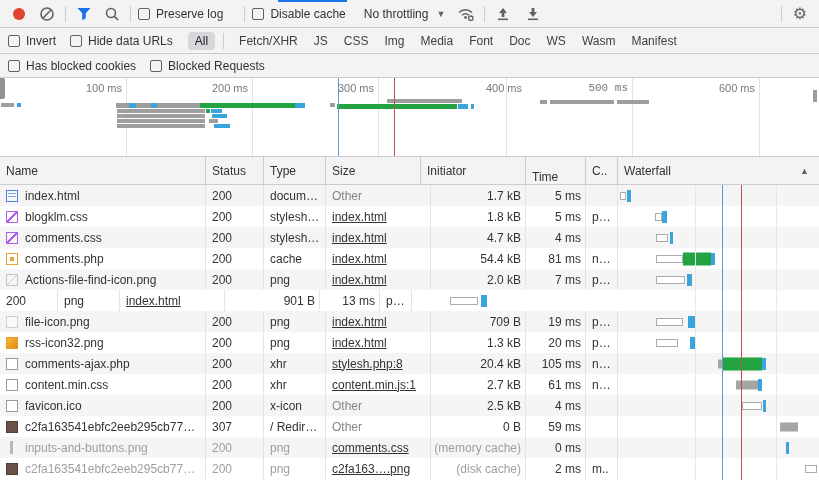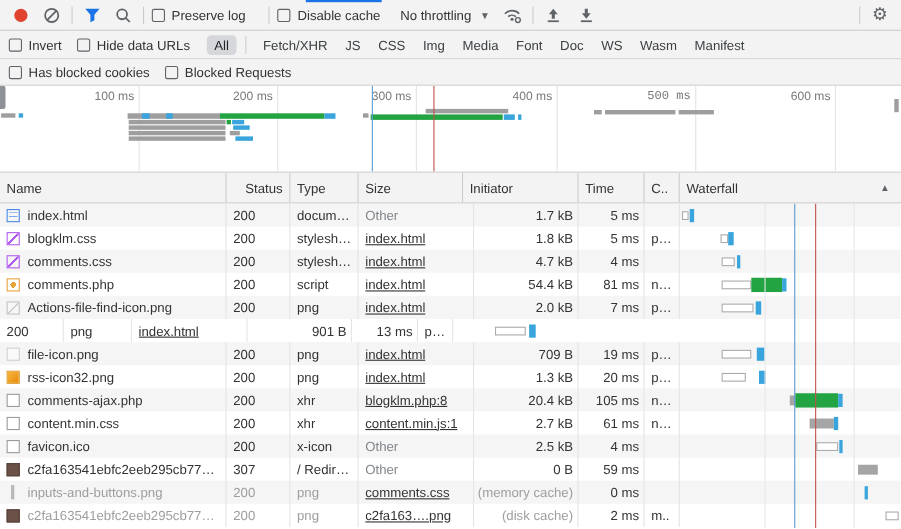--- a/index.html
+++ b/index.html
@@ -181,21 +181,21 @@
 
 <div id="overview">
   <div id="ov-scrubber"></div>
 <div class="ov-grid" style="left: 126px;"></div>
     <div class="ov-tick" style="left: 62px;">100 ms</div>
     <div class="ov-grid" style="left: 252px;"></div>
     <div class="ov-tick" style="left: 188px;">200 ms</div>
     <div class="ov-grid" style="left: 378px;"></div>
     <div class="ov-tick" style="left: 314px;">300 ms</div>
     <div class="ov-grid" style="left: 506px;"></div>
-    <div class="ov-tick" style="left: 442px;">400 ms</div>
+    <div class="ov-tick" style="left: 462px;">400 ms</div>
     <div class="ov-grid" style="left: 759px;"></div>
     <div class="ov-tick" style="left: 695px;">600 ms</div>
     <div class="ov-grid" style="left: 632px;"></div>
     <div class="ov-tick" style="left: 568px; font-family: Liberation Mono, monospace;">500 ms</div>
     <div class="ov-bar c-gray" style="left: 1px; top: 25px; width: 13px; height: 4px;"></div>
     <div class="ov-bar c-blue" style="left: 17px; top: 25px; width: 4px; height: 4px;"></div>
     <div class="ov-bar c-gray" style="left: 116px; top: 25px; width: 84px; height: 5px;"></div>
     <div class="ov-bar c-blue" style="left: 129px; top: 25px; width: 7px; height: 5px;"></div>
     <div class="ov-bar c-blue" style="left: 151px; top: 25px; width: 6px; height: 5px;"></div>
     <div class="ov-bar c-green" style="left: 200px; top: 25px; width: 95px; height: 5px;"></div>
@@ -219,33 +219,33 @@
     <div class="ov-bar c-blue" style="left: 214px; top: 46px; width: 16px; height: 4px;"></div>
     <div class="ov-bar c-gray" style="left: 813px; top: 12px; width: 4px; height: 12px;"></div>
     <div class="marker-dcl" style="left: 338px;"></div>
     <div class="marker-load" style="left: 394px;"></div>
   </div>
 
 <div id="thead">
     <div class="hcell" style="width: 206px;">
       <span>Name</span>
     </div>
-    <div class="hcell" style="width: 58px; justify-content: flex-end;">
+    <div class="hcell" style="width: 58px;">
       <span>Status</span>
     </div>
     <div class="hcell" style="width: 62px;">
       <span>Type</span>
     </div>
     <div class="hcell" style="width: 95px;">
       <span>Size</span>
     </div>
     <div class="hcell" style="width: 105px;">
       <span>Initiator</span>
     </div>
-    <div class="hcell" style="width: 60px;">
+    <div class="hcell" style="width: 60px; align-items: flex-end;">
       <span>Time</span>
     </div>
     <div class="hcell" style="width: 32px;">
       <span>C..</span>
     </div>
     <div class="hcell" style="width: 201px;">
       <span>Waterfall</span>
       <span id="sort-arrow">▲</span>
     </div>
   </div>
@@ -336,21 +336,21 @@
     </div>
     <div class="row">
       <div class="cell " style="width: 206px;">
         <span class="ficon script"></span>
         <span class="ellip dimmable">comments.php</span>
       </div>
       <div class="cell " style="width: 58px; padding-left: 6px;">
         <span class="dimmable">200</span>
       </div>
       <div class="cell " style="width: 62px; padding-left: 6px;">
-        <span class="ellip dimmable">script</span>
+        <span class="ellip dimmable">cache</span>
       </div>
       <div class="cell " style="width: 105px; padding-left: 6px;">
         <span class="ellip link">index.html</span>
       </div>
       <div class="cell r" style="width: 95px;">
         <span class="dimmable">54.4 kB</span>
       </div>
       <div class="cell r" style="width: 60px;">
         <span>81 ms</span>
       </div>
@@ -476,21 +476,21 @@
         <span class="ficon plain"></span>
         <span class="ellip dimmable">comments-ajax.php</span>
       </div>
       <div class="cell " style="width: 58px; padding-left: 6px;">
         <span class="dimmable">200</span>
       </div>
       <div class="cell " style="width: 62px; padding-left: 6px;">
         <span class="ellip dimmable">xhr</span>
       </div>
       <div class="cell " style="width: 105px; padding-left: 6px;">
-        <span class="ellip link">blogklm.php:8</span>
+        <span class="ellip link">stylesh.php:8</span>
       </div>
       <div class="cell r" style="width: 95px;">
         <span class="dimmable">20.4 kB</span>
       </div>
       <div class="cell r" style="width: 60px;">
         <span>105 ms</span>
       </div>
       <div class="cell " style="width: 32px; padding-left: 6px;">
         <span class="ellip">n…</span>
       </div>

